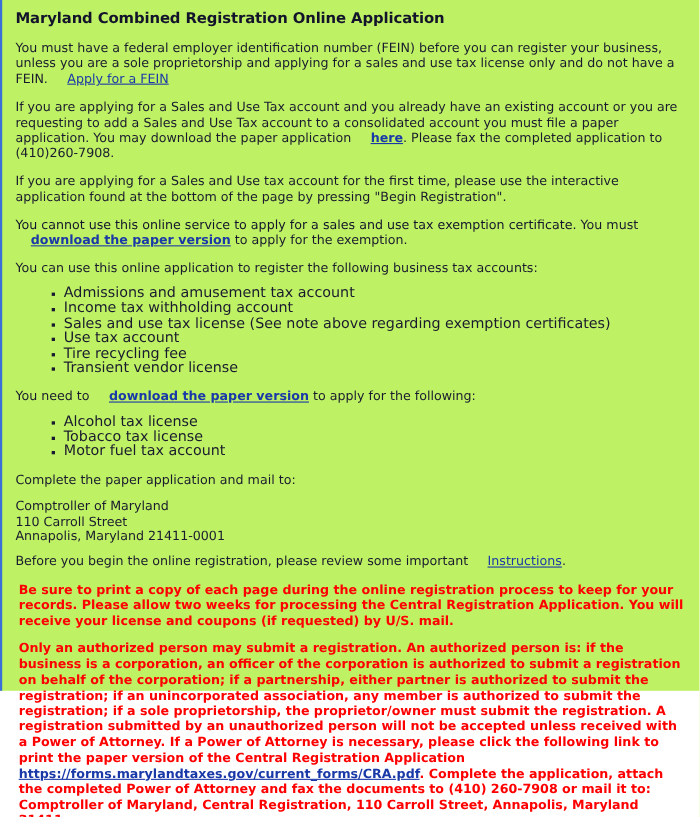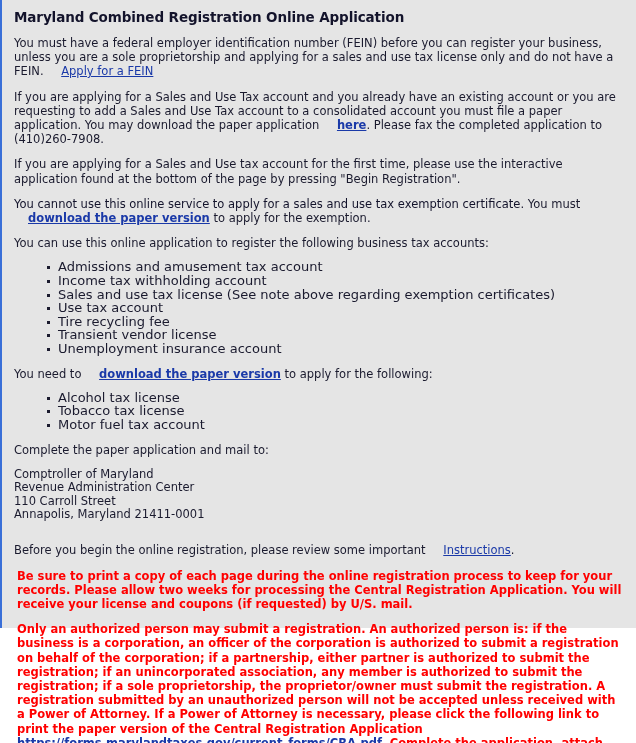--- a/index.html
+++ b/index.html
@@ -13,21 +13,21 @@
     overflow: hidden;
     font-family: "DejaVu Sans", "Liberation Sans", sans-serif;
     color: #1a1a2e;
   }
   #page {
     position: relative;
     width: 636px;
     height: 628px;
     box-sizing: border-box;
     border-left: 2px solid #3a6fd8;
-    background: #e5e5e5;
+    background: #bef264;
   }
   #content {
     padding: 6px 12px 0 12px;
   }
   h1.page-title {
     font-size: 13.5px;
     font-weight: bold;
     color: #13132b;
     margin: 3px 0 11px 0;
     letter-spacing: -0.1px;
@@ -69,21 +69,21 @@
     position: absolute;
     left: -11px;
     top: 6px;
     width: 3px;
     height: 3px;
     background: #1a1a2e;
   }
   .addr-block {
     font-size: 11.5px;
     line-height: 13.4px;
-    margin: 0 0 22px 0;
+    margin: 0 0 9px 0;
     color: #1a1a2e;
   }
   p.red {
     font-size: 11.5px;
     line-height: 14.2px;
     font-weight: bold;
     color: #ff0000;
     margin: 0 0 11px 3px;
   }
   p.red a.urllink {
@@ -115,38 +115,36 @@
 
     <p class="para tight">You can use this online application to register the following business tax accounts:</p>
 
     <ul class="acct-list">
       <li>Admissions and amusement tax account</li>
       <li>Income tax withholding account</li>
       <li>Sales and use tax license (See note above regarding exemption certificates)</li>
       <li>Use tax account</li>
       <li>Tire recycling fee</li>
       <li>Transient vendor license</li>
-      <li>Unemployment insurance account</li>
     </ul>
 
     <p class="para tight">
       <span>You need to </span><a class="link bold" href="#">download the paper version</a><span> to apply for the following:</span>
     </p>
 
     <ul class="acct-list">
       <li>Alcohol tax license</li>
       <li>Tobacco tax license</li>
       <li>Motor fuel tax account</li>
     </ul>
 
     <p class="para">Complete the paper application and mail to:</p>
 
     <div class="addr-block">
       <div>Comptroller of Maryland</div>
-      <div>Revenue Administration Center</div>
       <div>110 Carroll Street</div>
       <div>Annapolis, Maryland 21411-0001</div>
     </div>
 
     <p class="para">
       <span>Before you begin the online registration, please review some important </span><a class="link" href="#">Instructions</a><span>.</span>
     </p>
 
     <p class="red">Be sure to print a copy of each page during the online registration process to keep for your records. Please allow two weeks for processing the Central Registration Application. You will receive your license and coupons (if requested) by U/S. mail.</p>
 

